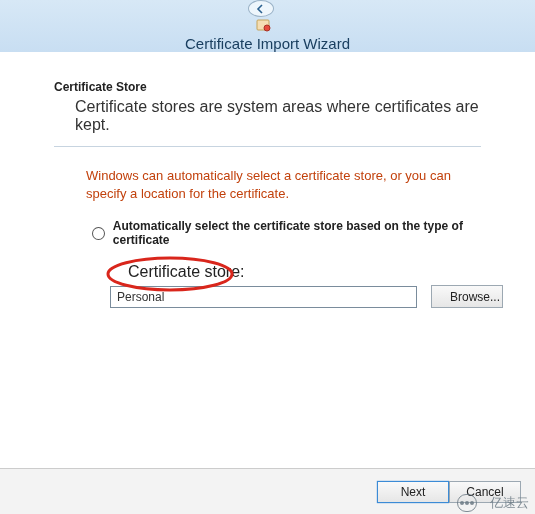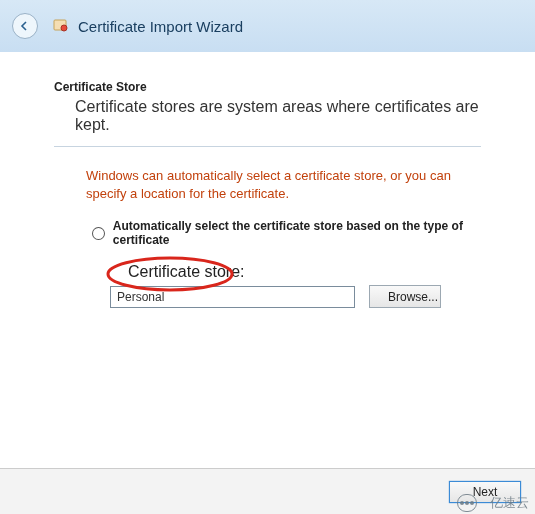--- a/index.html
+++ b/index.html
@@ -1,20 +1,20 @@
 <!DOCTYPE html>
 <html><head>
 <meta charset="utf-8">
 <style>
   * { box-sizing: border-box; }
   html, body { margin: 0; padding: 0; font-family: "Segoe UI", Tahoma, sans-serif; background: #fff; }
   .window { width: 535px; height: 514px; position: relative; background: #fff; overflow: hidden; }
   .titlebar {
     height: 52px; background: linear-gradient(#d7e8f6, #c8def2);
-    display: flex; align-items: center; padding: 0 12px; position: relative;
+    display: flex; align-items: center; padding: 0 12px; position: relative; flex-direction: column;
   }
   .back-btn {
     width: 26px; height: 26px; border-radius: 50%; border: 1px solid #9ab2c7;
     background: #eef6fc; display: flex; align-items: center; justify-content: center;
     color: #2a608f; font-size: 14px; margin-right: 14px;
   }
   .title-icon {
     width: 18px; height: 18px; margin-right: 8px; display: flex; align-items: center; justify-content: center;
   }
   .title-text { font-size: 15px; color: #1a3f60; }
@@ -37,21 +37,21 @@
     margin-right: 8px; display: inline-flex; align-items: center; justify-content: center;
     background: #fff;
   }
   .radio.selected::after {
     content: ""; width: 6px; height: 6px; border-radius: 50%; background: #1a1a1a;
   }
   .store-group { padding: 8px 0 0 90px; position: relative; }
   .store-label { font-size: 16px; color: #222; margin-left: 18px; }
   .store-input-row { display: flex; align-items: center; margin-top: 4px; }
   .store-input {
-    width: 245px; height: 22px; border: 1px solid #7a8c9c; font-size: 12px;
+    width: 307px; height: 22px; border: 1px solid #7a8c9c; font-size: 12px;
     padding: 2px 6px; background: #fff; color: #333;
   }
   .browse-btn {
     width: 72px; height: 23px; margin-left: 14px; border: 1px solid #9ca8b2;
     background: linear-gradient(#f9f9f9, #e6e6e6); font-size: 12px; color: #222;
     display: flex; align-items: center; justify-content: center; padding-left: 16px;
   }
   .red-circle {
     position: absolute; top: 0px; left: 85px; width: 130px; height: 38px;
     pointer-events: none;
@@ -120,20 +120,21 @@
       <div class="store-label">Certificate store:</div>
       <div class="store-input-row">
         <input class="store-input" type="text" readonly="" value="Personal" style="">
         <div class="browse-btn">Browse...</div>
       </div>
     </div>
   </div>
 
   <div class="footer">
     <div class="footer-btn primary">Next</div>
+    <div class="footer-btn">Cancel</div>
   </div>
 
   <div class="watermark">
     <div class="wm-circle">
       <span></span>
         <span></span>
         <span></span>
     </div>
     <span>亿速云</span>
   </div>

